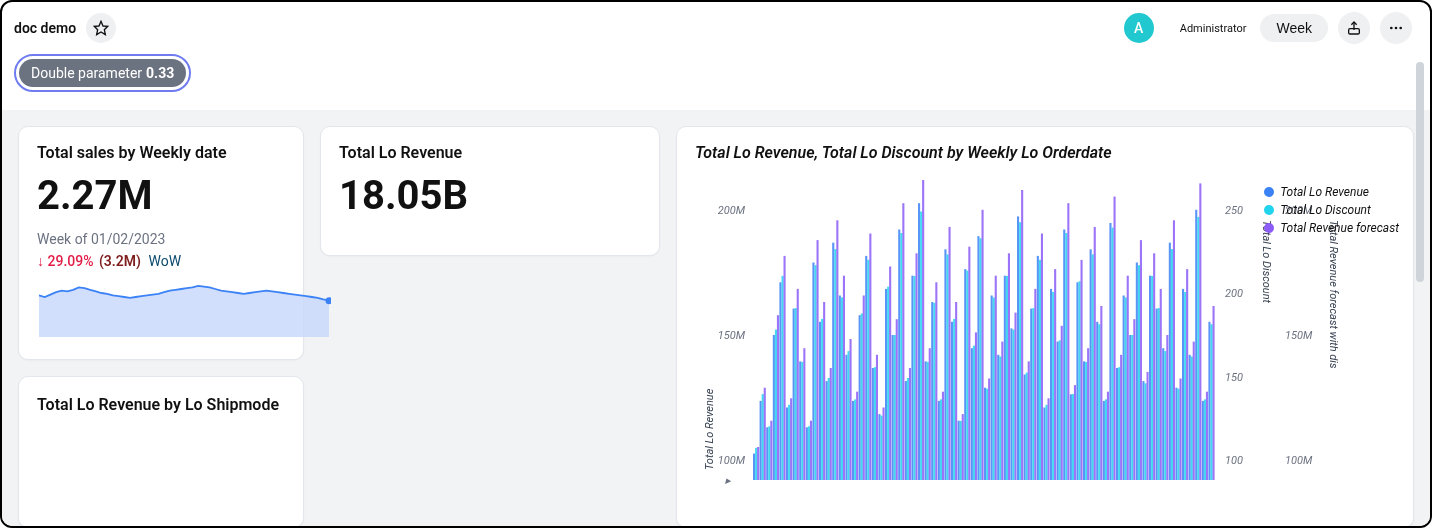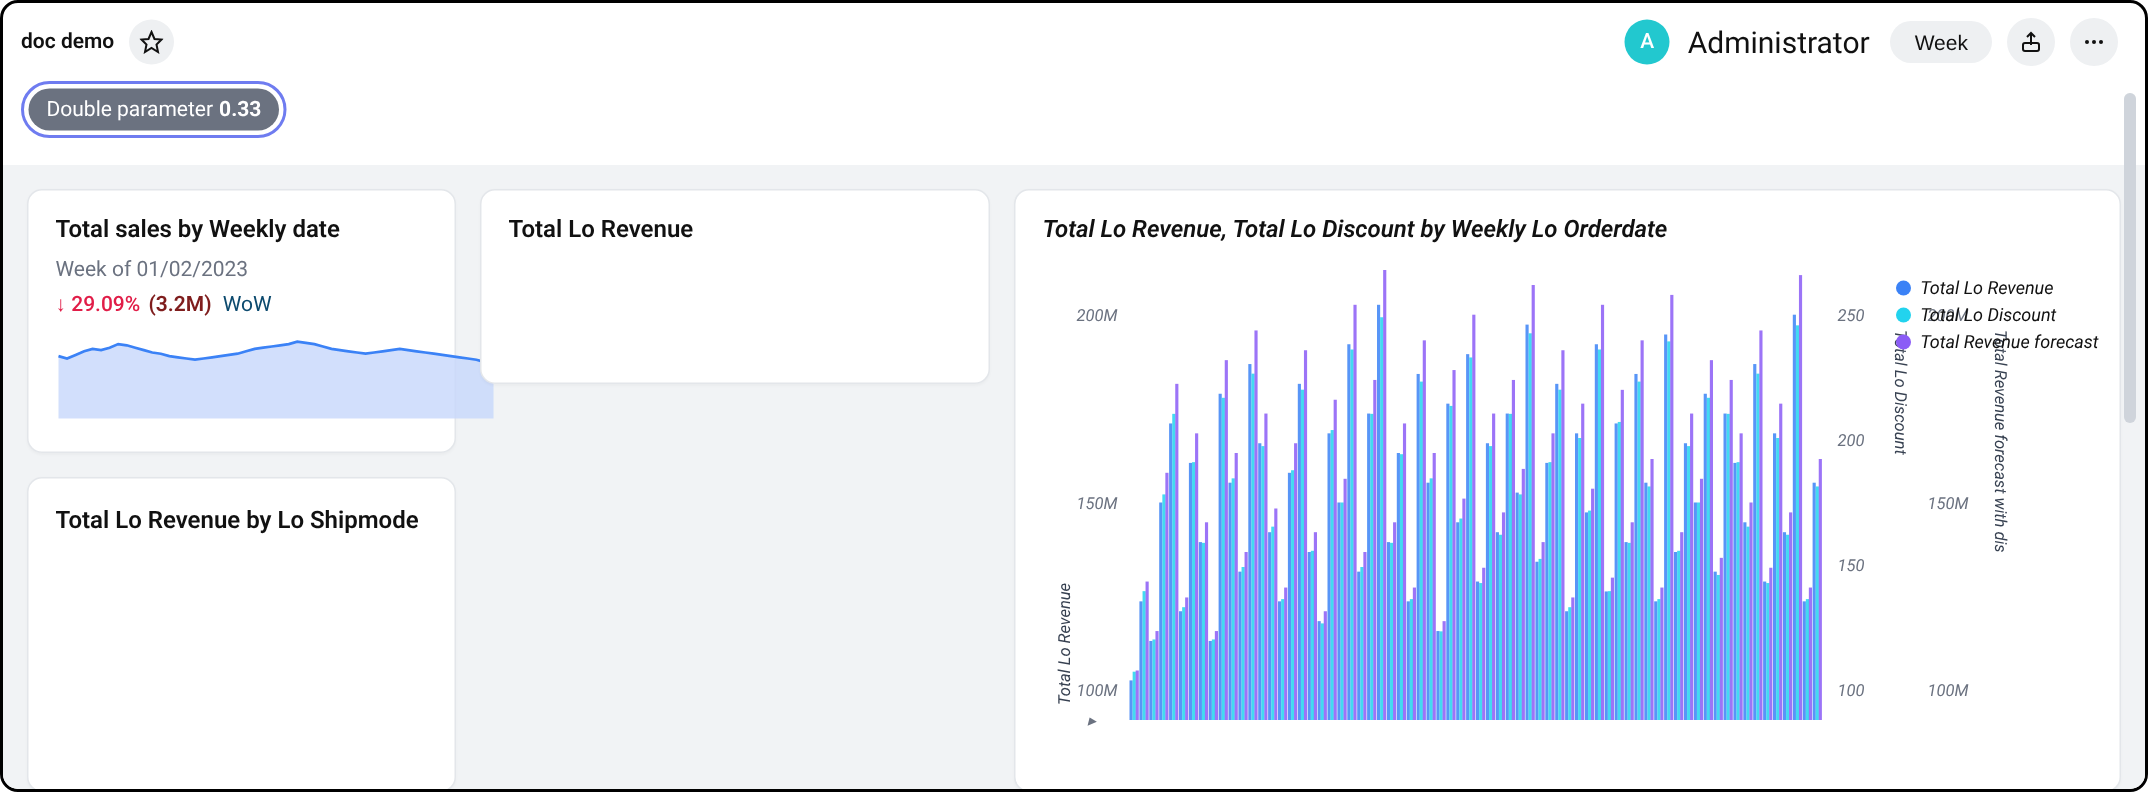--- a/index.html
+++ b/index.html
@@ -2,35 +2,35 @@
 <html><head>
 <meta charset="utf-8">
 <style>
   * { box-sizing: border-box; margin: 0; padding: 0; }
   body { font-family: -apple-system, BlinkMacSystemFont, "Segoe UI", Roboto, sans-serif; background: #fff; width: 1432px; height: 528px; overflow: hidden; border: 2px solid #000; border-radius: 12px; position: relative; }
   .header { display: flex; align-items: center; padding: 10px 18px 10px 12px; }
   .title { font-size: 14px; font-weight: 600; color: #111; }
   .star-wrap { margin-left: 10px; width: 30px; height: 30px; border-radius: 50%; background: #eef0f2; display:flex; align-items:center; justify-content:center; cursor: pointer; }
   .spacer { flex: 1; }
   .avatar { width: 30px; height: 30px; border-radius: 50%; background: #22c8cf; color: #fff; display:flex; align-items:center; justify-content:center; font-size: 14px; font-weight:500; }
-  .uname { margin-left: 12px; font-size: 20px; color: #111; }
+  .uname { margin-left: 26px; font-size: 11px; color: #111; }
   .btn-edit { margin-left: 14px; background: #eef0f2; border:none; border-radius: 16px; padding: 6px 16px; font-size: 14px; color:#111; cursor:pointer; }
   .icon-btn { margin-left: 10px; width: 32px; height: 32px; border-radius: 50%; background: #eef0f2; display:flex; align-items:center; justify-content:center; cursor:pointer; }
   .param-row { padding: 0 12px 18px 12px; }
   .param-pill-outer { display:inline-block; border: 2px solid #6f7cf0; border-radius: 22px; padding: 3px; background:#fff;}
   .param-pill { display:inline-flex; align-items:center; background:#6b7280; color:#fff; border-radius: 18px; padding: 6px 12px; font-size: 14px; }
   .param-pill b { margin-left: 4px; font-weight:700; }
   .canvas { background: #f1f3f5; padding: 16px 16px 0 16px; display:flex; gap: 16px; height: calc(528px - 110px); }
   .left-col { display:flex; flex-direction:column; gap: 16px; width: 286px; }
   .mid-col { width: 340px; }
   .right-col { flex:1;font-style:italic; }
   .card { background:#fff; border-radius: 10px; border:1px solid #e3e6ea; padding: 16px 18px; box-shadow: 0 1px 2px rgba(0,0,0,0.03); }
   .card-title { font-size: 16px; font-weight:600; color:#111; margin-bottom: 10px; }
   .big-num { font-size: 40px; font-weight:700; color:#111; }
-  .subtext { font-size: 14px; color:#6b7280; margin-top:2px; }
+  .subtext { font-size: 14px; color:#6b7280; margin-top:12px; }
   .delta-row { font-size: 14px; margin-top: 6px; }
   .delta-down { color:#e11d48; font-weight:500; }
   .delta-prev { color:#7f1d1d; font-weight:600; margin-left:2px;}
   .delta-label { color:#0c4a6e; margin-left:4px; }
   .card-sm { min-height: 130px; }
   .card-chart-right { height: 100%; position: relative; }
   .spark-wrap { margin-top: 10px; }
   .legend { position:absolute; right: 14px; top: 58px; font-size: 12px; color:#111; }
   .legend-item { display:flex; align-items:center; gap: 6px; margin-bottom: 4px; }
   .dot { width:10px; height:10px; border-radius:50%; }
@@ -77,20 +77,21 @@
       <b>0.33</b>
     </span>
   </span>
 </div>
 
 <div class="canvas">
 
   <div class="left-col">
     <div class="card">
       <div class="card-title">Total sales by Weekly date</div>
+      <div class="big-num">2.27M</div>
       <div class="subtext">Week of 01/02/2023</div>
       <div class="delta-row">
         <span class="delta-down">↓ <span>29.09%</span></span>
         <span class="delta-prev">(3.2M)</span>
         <span class="delta-label">WoW</span>
       </div>
       <div class="spark-wrap">
         <svg id="spark" width="294" height="60">
             <path d="M2.0 16.4 L7.7 18.0 L13.4 15.6 L19.1 13.2 L24.7 11.6 L30.4 12.4 L36.1 10.8 L41.8 8.4 L47.5 9.2 L53.2 10.8 L58.9 12.4 L64.5 14.0 L70.2 14.8 L75.9 16.4 L81.6 17.2 L87.3 18.0 L93.0 18.8 L98.7 18.0 L104.4 17.2 L110.0 16.4 L115.7 15.6 L121.4 14.8 L127.1 13.2 L132.8 11.6 L138.5 10.8 L144.2 10.0 L149.8 9.2 L155.5 8.4 L161.2 6.8 L166.9 7.6 L172.6 8.4 L178.3 10.0 L184.0 11.6 L189.6 12.4 L195.3 13.2 L201.0 14.0 L206.7 14.8 L212.4 14.0 L218.1 13.2 L223.8 12.4 L229.5 11.6 L235.1 12.4 L240.8 13.2 L246.5 14.0 L252.2 14.8 L257.9 15.6 L263.6 16.4 L269.3 17.2 L274.9 18.0 L280.6 18.8 L286.3 20.4 L292.0 21.7 L 292 58 L 2 58 Z" fill="#c7d7fb" opacity="0.8"></path>
             <path d="M2.0 16.4 L7.7 18.0 L13.4 15.6 L19.1 13.2 L24.7 11.6 L30.4 12.4 L36.1 10.8 L41.8 8.4 L47.5 9.2 L53.2 10.8 L58.9 12.4 L64.5 14.0 L70.2 14.8 L75.9 16.4 L81.6 17.2 L87.3 18.0 L93.0 18.8 L98.7 18.0 L104.4 17.2 L110.0 16.4 L115.7 15.6 L121.4 14.8 L127.1 13.2 L132.8 11.6 L138.5 10.8 L144.2 10.0 L149.8 9.2 L155.5 8.4 L161.2 6.8 L166.9 7.6 L172.6 8.4 L178.3 10.0 L184.0 11.6 L189.6 12.4 L195.3 13.2 L201.0 14.0 L206.7 14.8 L212.4 14.0 L218.1 13.2 L223.8 12.4 L229.5 11.6 L235.1 12.4 L240.8 13.2 L246.5 14.0 L252.2 14.8 L257.9 15.6 L263.6 16.4 L269.3 17.2 L274.9 18.0 L280.6 18.8 L286.3 20.4 L292.0 21.7" fill="none" stroke="#3b82f6" stroke-width="1.8"></path>
@@ -99,20 +100,21 @@
       </div>
     </div>
     <div class="card card-bottom" style="flex:1;">
       <div class="card-title">Total Lo Revenue by Lo Shipmode</div>
     </div>
   </div>
 
   <div class="mid-col">
     <div class="card card-sm">
       <div class="card-title">Total Lo Revenue</div>
+      <div class="big-num">18.05B</div>
     </div>
   </div>
 
   <div class="right-col">
     <div class="card card-chart-right">
       <div class="card-title">Total Lo Revenue, Total Lo Discount by Weekly Lo Orderdate</div>
       <div class="legend">
         <div class="legend-item">
             <span class="dot" style="background:#3b82f6"></span>
             <span>Total Lo Revenue</span>

